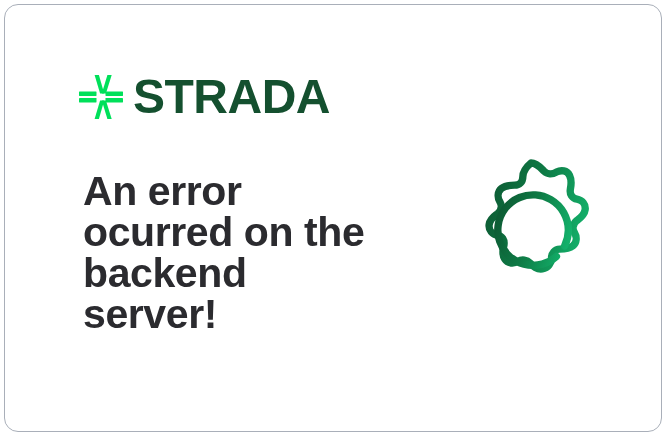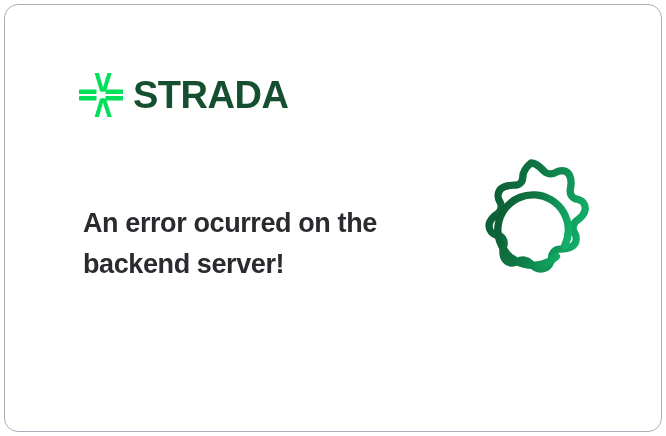--- a/index.html
+++ b/index.html
@@ -34,40 +34,39 @@
     display: flex;
     align-items: center;
     gap: 10px;
   }
   .brand-mark {
     width: 44px;
     height: 44px;
     display: block;
   }
   .brand-word {
-    font-size: 38px;
+    font-size: 48px;
     font-weight: bold;
     color: #14502f;
     letter-spacing: -0.5px;
     line-height: 1;
     white-space: nowrap;
   }
 
   
   .message {
     position: absolute;
     left: 78px;
     top: 166px;
     width: 300px;
-    font-size: 27px;
+    font-size: 41px;
     font-weight: bold;
     line-height: 41px;
     color: #2b2b2f;
     letter-spacing: -0.4px;
-    margin-top: 32px;
   }
 
   
   .gear {
     position: absolute;
     left: 444px;
     top: 140px;
     width: 164px;
     height: 164px;
     display: block;

